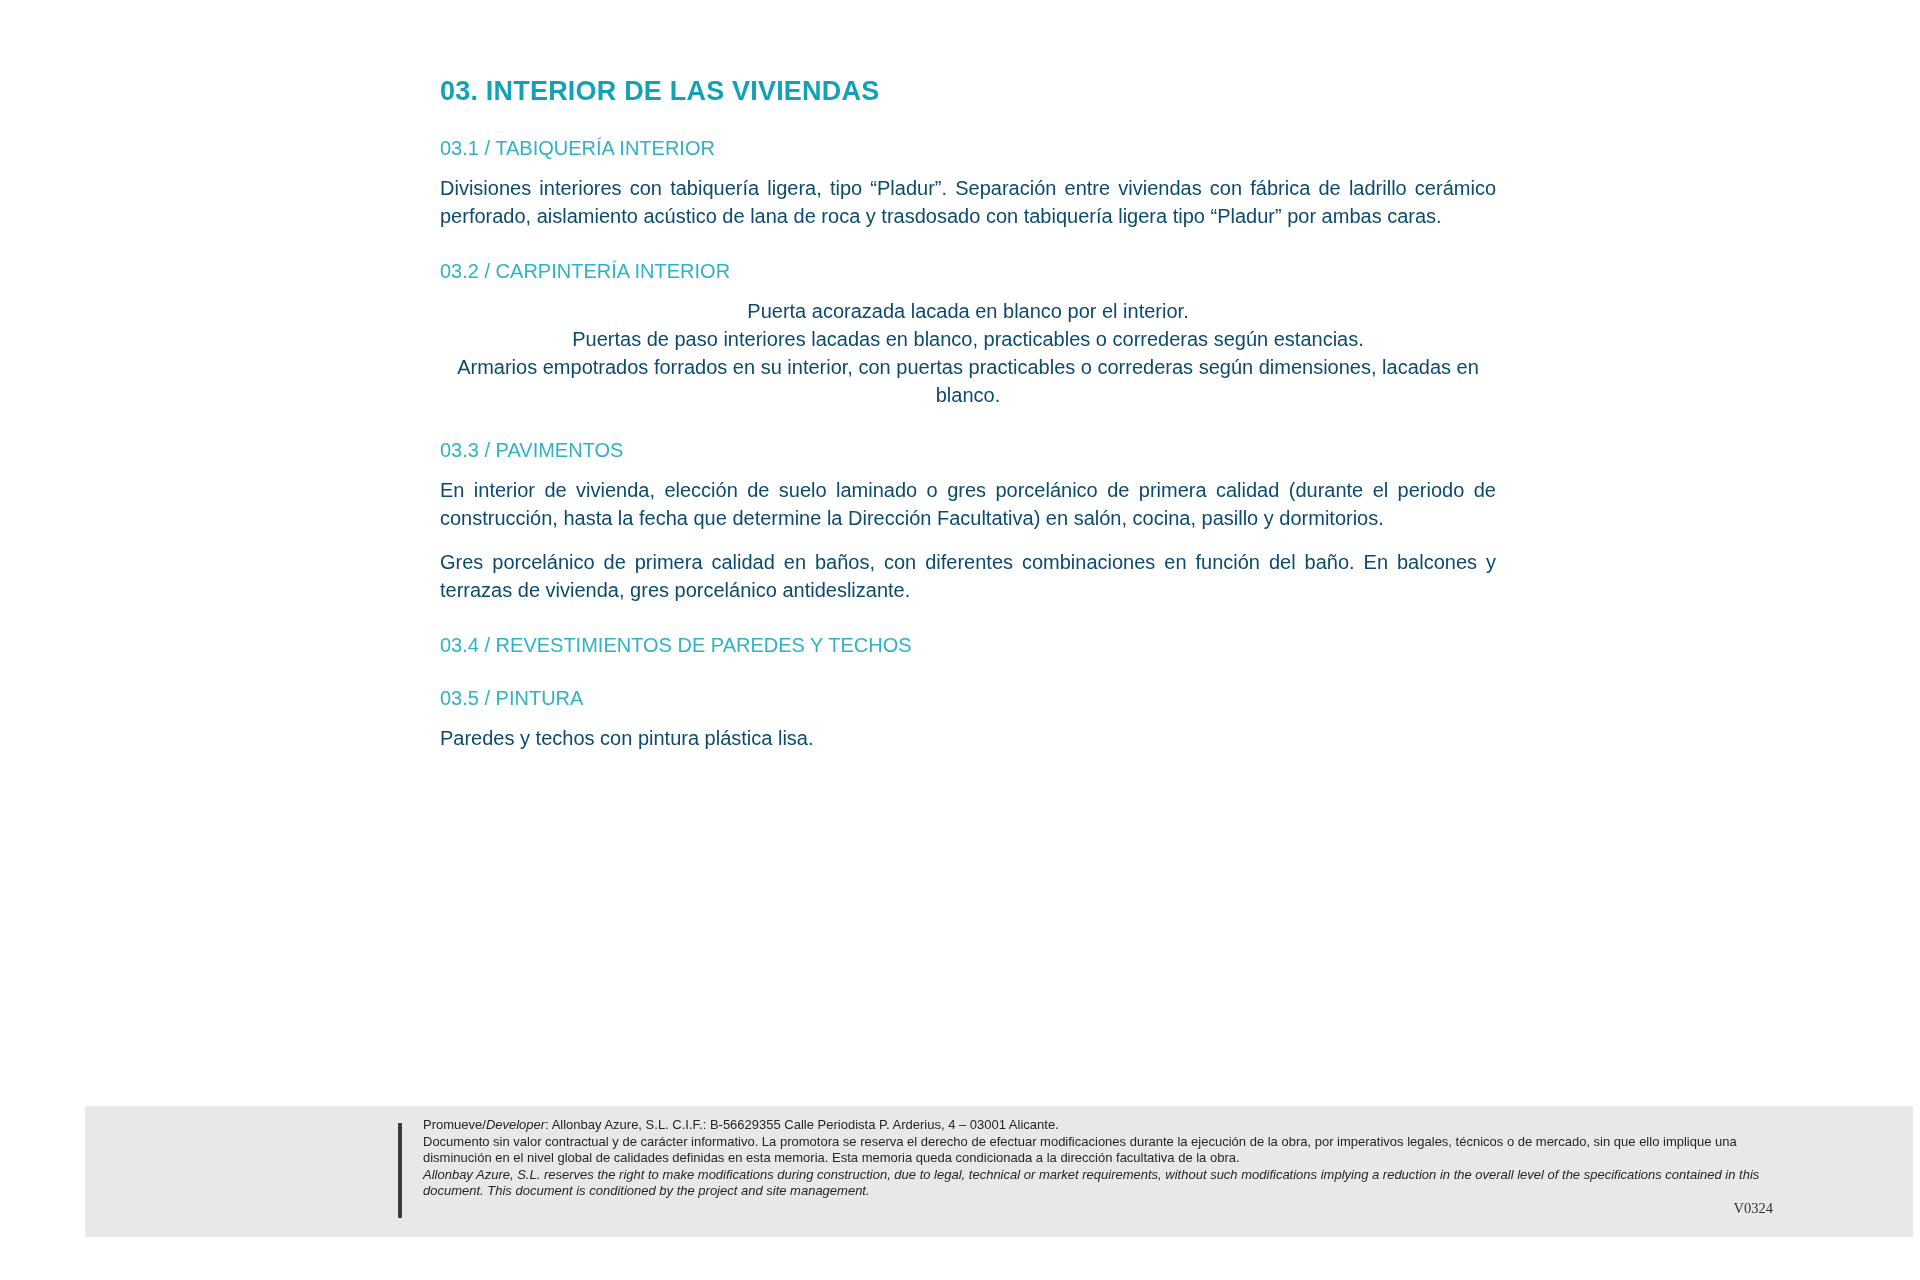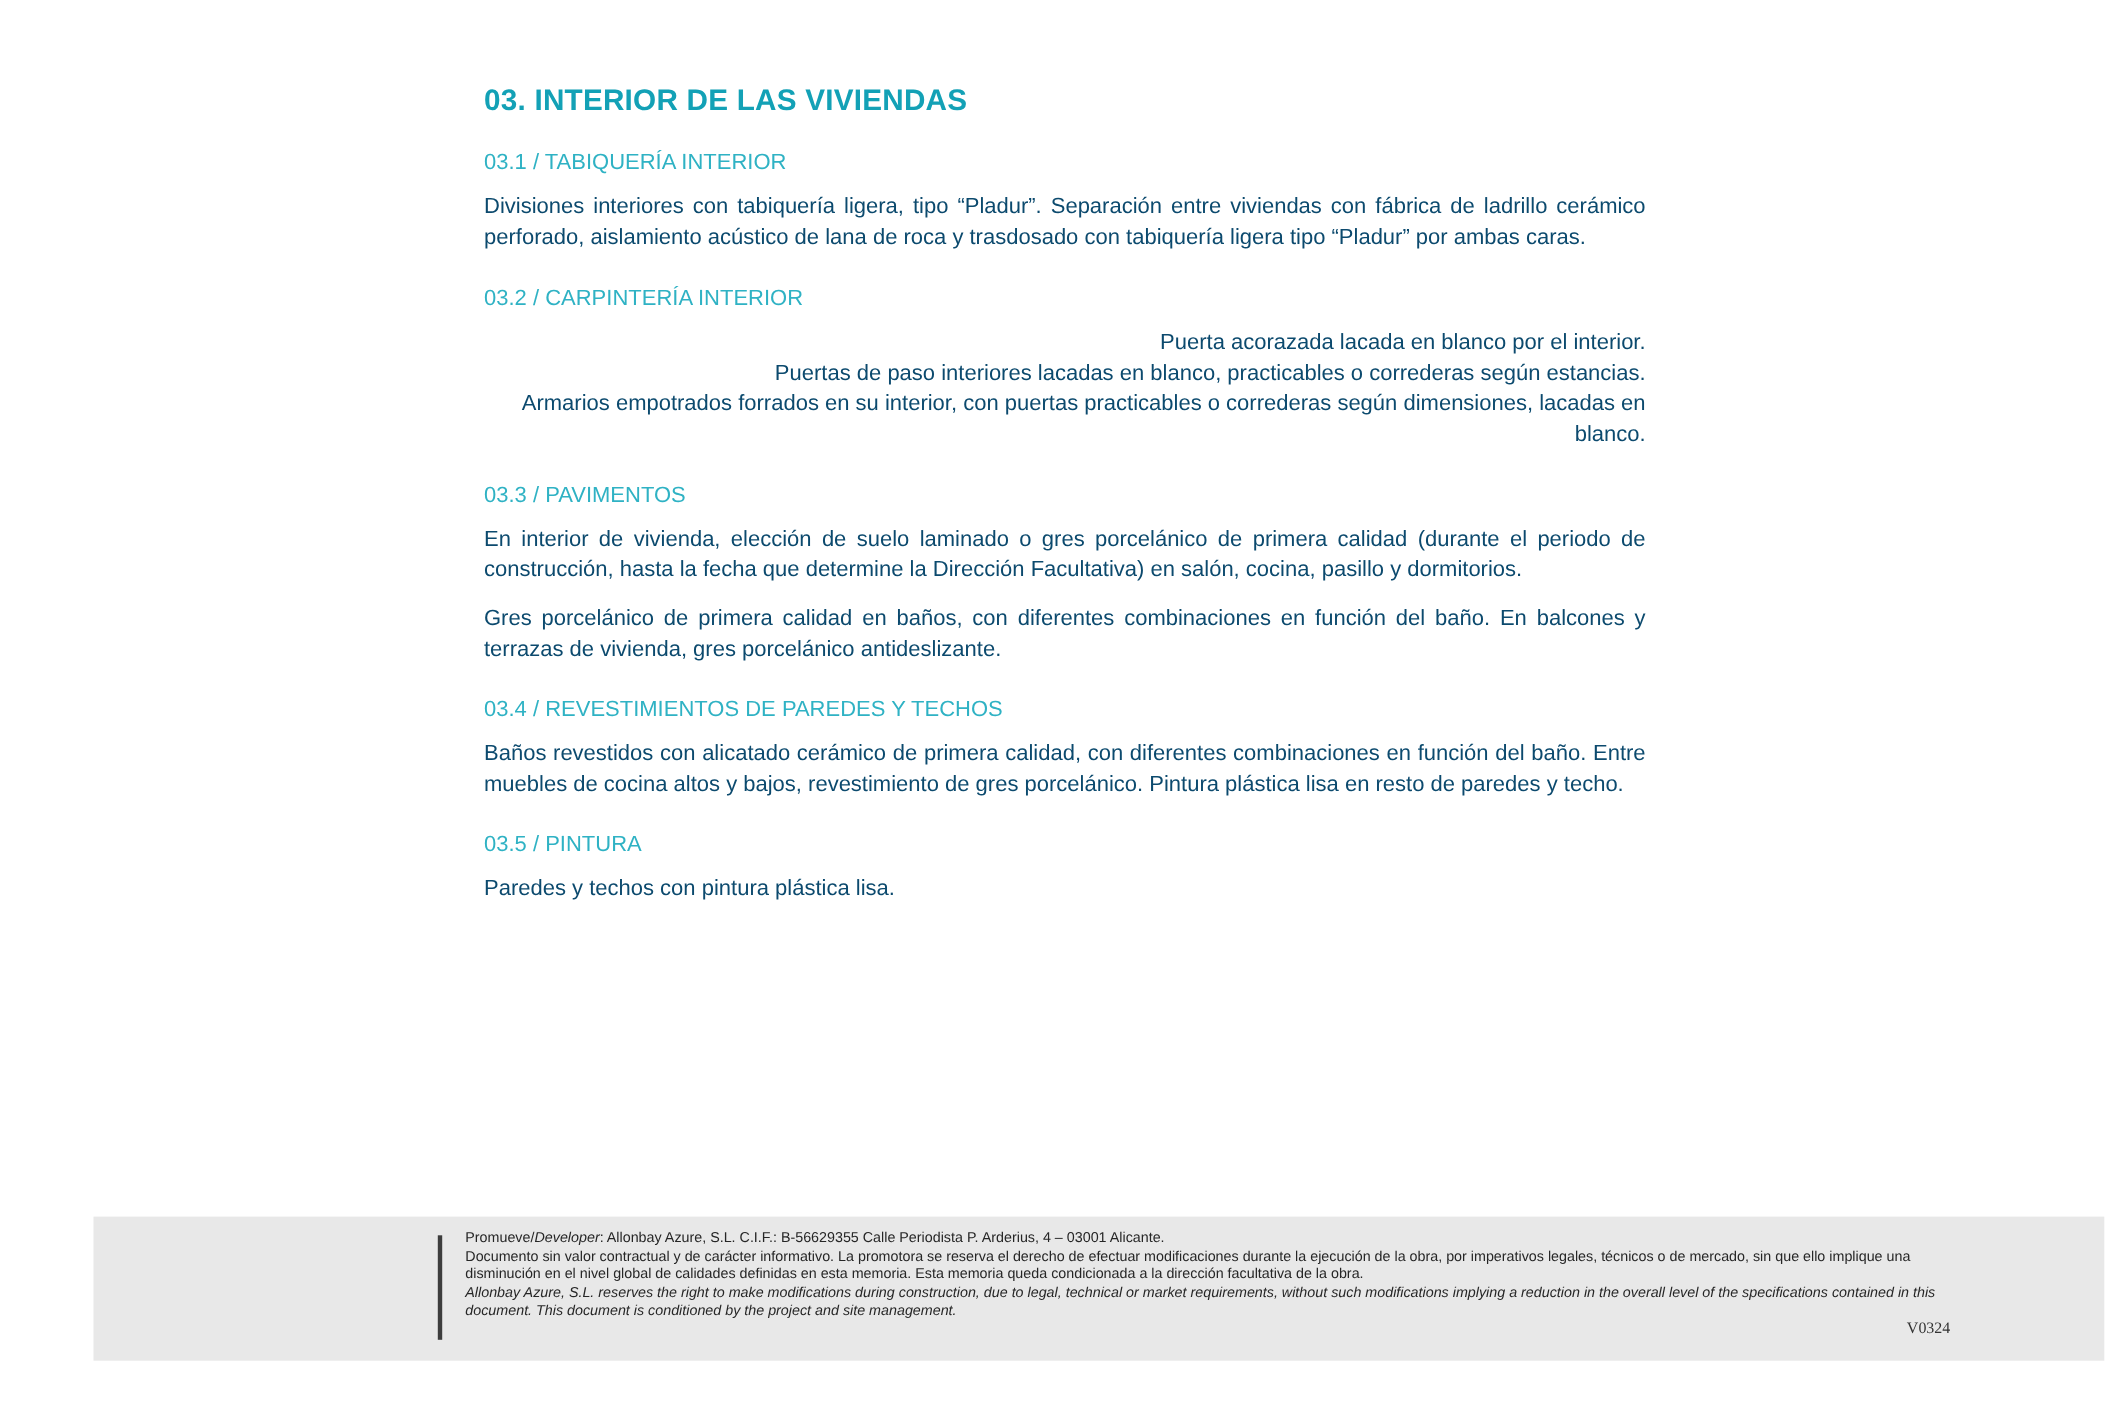--- a/index.html
+++ b/index.html
@@ -25,21 +25,21 @@
     color:#2fb2c4;
     margin:30px 0 14px 0;
   }
   .section p{
     font-size:20px;line-height:28px;
     color:#0c4a6e;
     margin:0 0 16px 0;
     text-align:justify;
     text-justify:inter-word;
   }
-  .section p.line{margin:0;text-align:right;}
+  .section p.line{margin:0;text-align:center;}
   .section p:last-child{margin-bottom:0;}
   .footer{
     position:absolute;
     left:85px;top:1106px;
     width:1792px;height:131px;
     background:#e8e8e8;
     padding-left:36px;
   }
   .footer .bar{
     position:absolute;
@@ -86,21 +86,20 @@
     </section>
 
     <section class="section">
       <h2>03.3 / PAVIMENTOS</h2>
       <p>En interior de vivienda, elección de suelo laminado o gres porcelánico de primera calidad (durante el periodo de construcción, hasta la fecha que determine la Dirección Facultativa) en salón, cocina, pasillo y dormitorios.</p>
       <p>Gres porcelánico de primera calidad en baños, con diferentes combinaciones en función del baño. En balcones y terrazas de vivienda, gres porcelánico antideslizante.</p>
     </section>
 
     <section class="section">
       <h2>03.4 / REVESTIMIENTOS DE PAREDES Y TECHOS</h2>
-      <p>Baños revestidos con alicatado cerámico de primera calidad, con diferentes combinaciones en función del baño. Entre muebles de cocina altos y bajos, revestimiento de gres porcelánico. Pintura plástica lisa en resto de paredes y techo.</p>
     </section>
 
     <section class="section">
       <h2>03.5 / PINTURA</h2>
       <p>Paredes y techos con pintura plástica lisa.</p>
     </section>
 
   </main>
 
   <footer class="footer">

